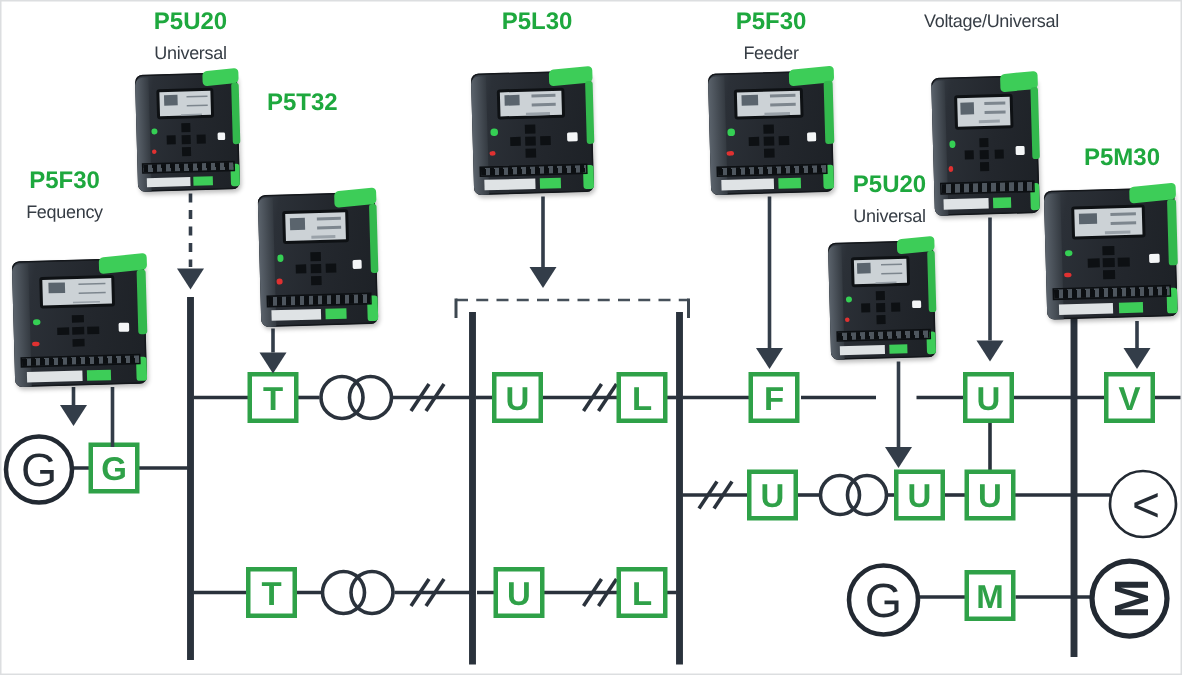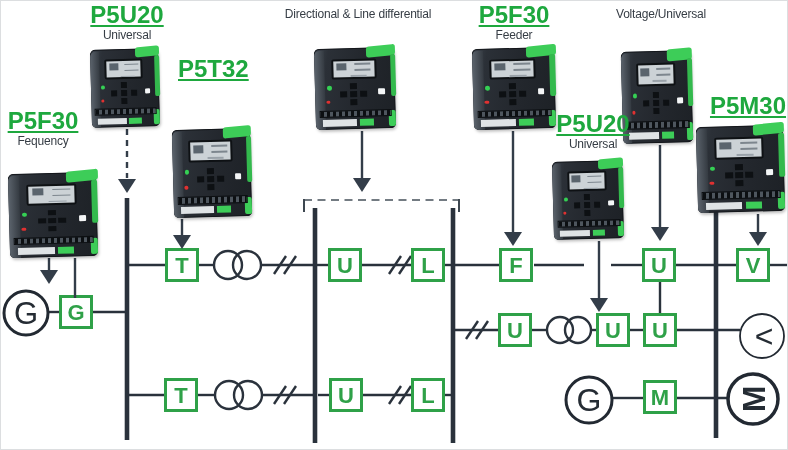--- a/index.html
+++ b/index.html
@@ -27,21 +27,21 @@
   .mletter{fill:#252c34;font-family:"Liberation Sans","DejaVu Sans",sans-serif;text-anchor:middle;}
   .shaft{stroke:var(--arrow);stroke-width:2.4px;fill:none;}
   .dash{stroke-dasharray:6 5;}
   .head{fill:var(--arrow);stroke:none;}
   .bracket{stroke:#46505a;stroke-width:1.7px;fill:none;stroke-dasharray:8 5.5;}
   .tick{stroke:#3d4750;stroke-width:2px;}
 
   
   .label{position:absolute;transform:translateX(-50%);text-align:center;white-space:nowrap;}
   .label.leftal{transform:none;text-align:right;}
-  .label .model{color:var(--green-text);font-size:24px;font-weight:bold;line-height:21px;text-decoration:underline;}
+  .label .model{color:var(--green-text);font-size:16px;font-weight:bold;line-height:21px;}
   .label .caption{color:var(--caption);font-size:12px;line-height:18px;letter-spacing:-0.2px;
     white-space:pre-line;margin-top:1px;}
 
   
   .device{position:absolute;border-radius:5px;transform:rotate(-1.6deg);
     background:linear-gradient(100deg,#3d444d 0%,#2b3037 16%,#23272d 55%,#1d2126 100%);
     box-shadow:inset 0 0 0 1px #14171b,1px 2px 3px rgba(0,0,0,.25);}
   .dv-side{position:absolute;left:0;top:2%;width:13%;height:98%;border-radius:5px 0 0 5px;
     background:linear-gradient(90deg,#5b636c,#343a41);}
   .dv-g1{position:absolute;right:-1.5%;top:-2%;width:36%;height:13%;background:var(--green-dev);
@@ -387,21 +387,21 @@
     </div>
 
   <div class="label" style="left:126px;top:3px;">
     <div class="model">P5U20</div>
     <div class="caption">Universal</div>
   </div>
   <div class="label leftal" style="left:177px;top:57px;">
     <div class="model">P5T32</div>
   </div>
   <div class="label" style="left:357px;top:3px;">
-    <div class="caption">Directional &amp; Line differential</div>
+    <div class="model">P5L30</div>
   </div>
   <div class="label" style="left:513px;top:3px;">
     <div class="model">P5F30</div>
     <div class="caption">Feeder</div>
   </div>
   <div class="label" style="left:660px;top:3px;">
     <div class="caption">Voltage/Universal</div>
   </div>
   <div class="label" style="left:42px;top:109px;">
     <div class="model">P5F30</div>

